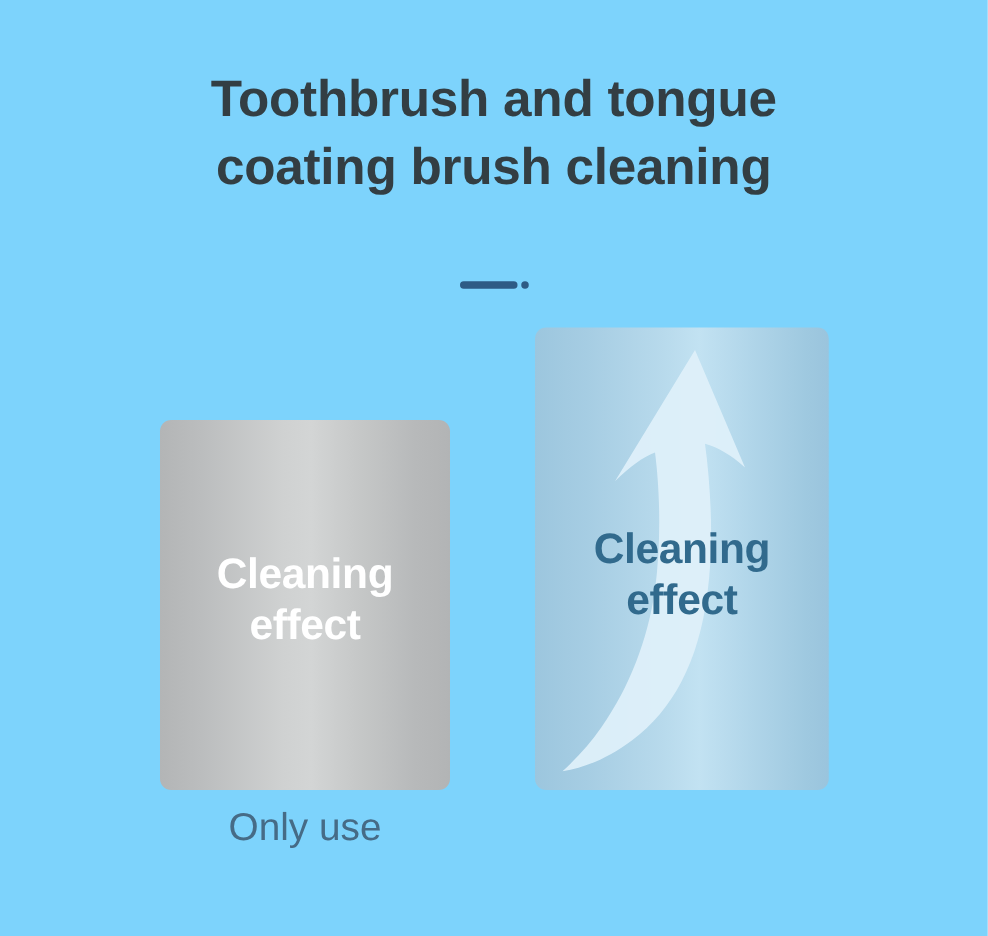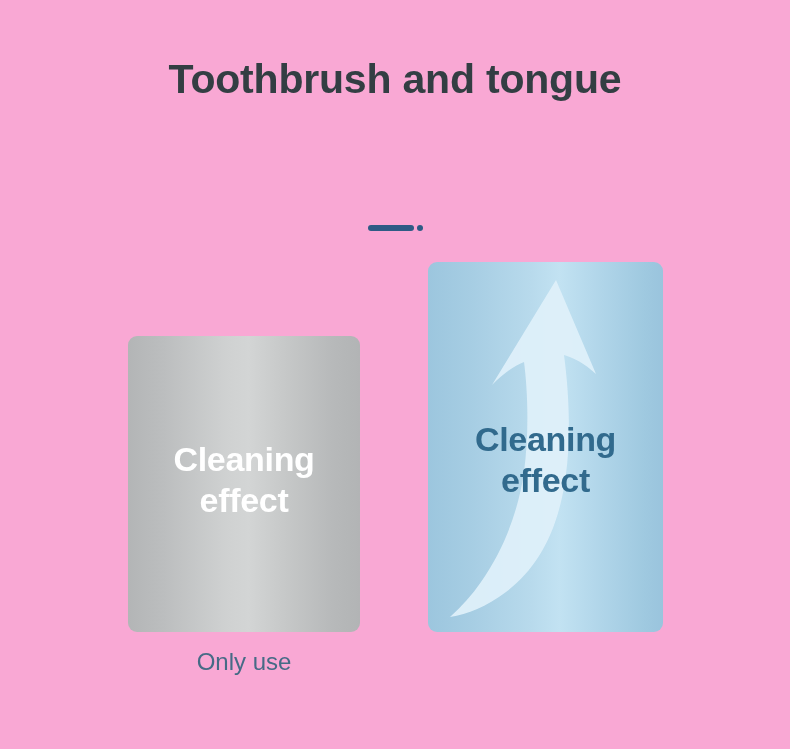--- a/index.html
+++ b/index.html
@@ -13,21 +13,21 @@
     background: #eaf1f4;
     font-family: "Liberation Sans", sans-serif;
     overflow: hidden;
     position: relative;
   }
 
   #stage {
     position: relative;
     width: 790px;
     height: 749px;
-    background: #f9a8d4;
+    background: #7dd3fc;
   }
 
   
   .title-block {
     position: absolute;
     left: 0;
     top: 52px;
     width: 790px;
     text-align: center;
   }
@@ -133,21 +133,21 @@
   .bar-label span {
     display: block;
   }
 
   
   .caption {
     position: absolute;
     top: 645px;
     text-align: center;
     color: #466b86;
-    font-size: 24px;
+    font-size: 31px;
     line-height: 33px;
     font-weight: 400;
     white-space: nowrap;
   }
   .caption span { display: block; }
   .caption-left {
     left: 128px;
     width: 232px;
   }
   .caption-right {
@@ -155,20 +155,21 @@
     width: 235px;
   }
 </style>
 </head>
 <body>
 
 <div id="stage">
 
   <div class="title-block">
     <span class="title-line">Toothbrush and tongue</span>
+    <span class="title-line">coating brush cleaning</span>
   </div>
 
   <div class="divider-wrap">
     <div class="divider-bar"></div>
     <div class="divider-dot"></div>
   </div>
 
   <div class="bar bar-gray">
     <div class="bar-label">
       <span>Cleaning</span>

